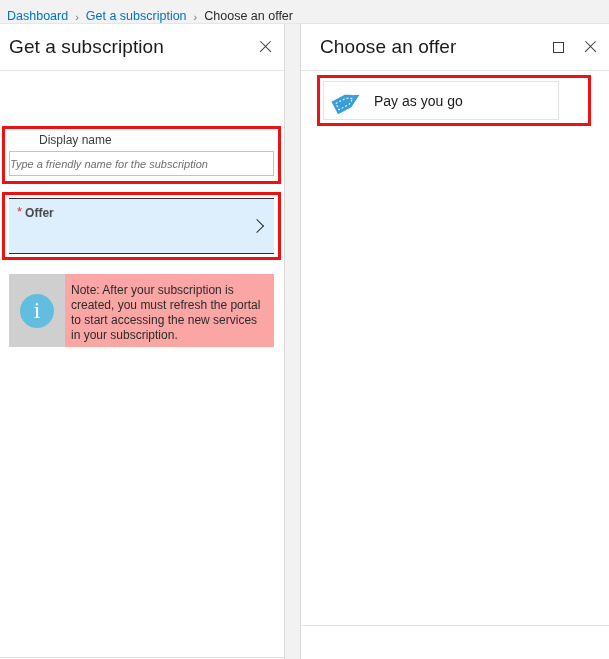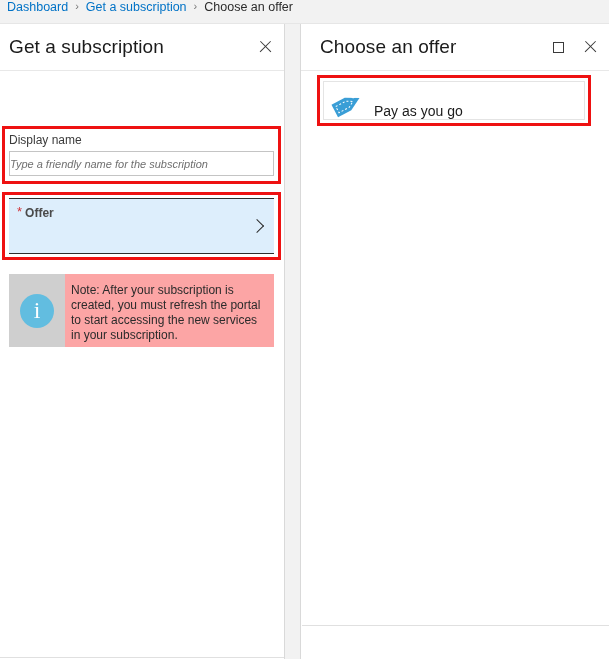--- a/index.html
+++ b/index.html
@@ -17,21 +17,21 @@
     position: relative;
   }
 
   
   #breadcrumb {
     position: absolute;
     left: 0; top: 0;
     width: 609px; height: 24px;
     background: #f2f2f2;
     display: flex;
-    align-items: flex-start;
+    align-items: flex-end;
     padding-left: 7px;
     box-sizing: border-box;
     border-bottom: 1px solid #e6e6e6;
   }
   .crumb-link {
     color: #0072c6;
     font-size: 12.5px;
     cursor: pointer;
     white-space: nowrap;
   }
@@ -142,20 +142,21 @@
   #field-displayname {
     position: absolute;
     left: 9px; top: 62px;
     width: 265px;
   }
   .field-label {
     font-size: 12px;
     color: #3b3b3b;
     margin-bottom: 4px;
     display: block;
+    margin-left: 30px;
   }
   .text-input {
     width: 265px;
     height: 25px;
     box-sizing: border-box;
     border: 1px solid #c4c4c4;
     background: #ffffff;
     font-family: "Liberation Sans", sans-serif;
     font-size: 11px;
     font-style: italic;
@@ -263,27 +264,27 @@
     left: 0; top: 586px;
     width: 284px;
     height: 1px;
     background: #e0e0e0;
   }
 
   
   #offer-tile {
     position: absolute;
     left: 22px; top: 57px;
-    width: 262px;
+    width: 236px;
     height: 39px;
     background: #ffffff;
     border: 1px solid #e4e4e4;
     box-sizing: border-box;
     display: flex;
-    align-items: flex-end;
+    align-items: center;
     cursor: pointer;
   }
   .tag-icon {
     width: 34px; height: 30px;
     margin-left: 7px;
     margin-right: 9px;
     flex: none;
   }
   .offer-tile-label {
     font-size: 14px;

